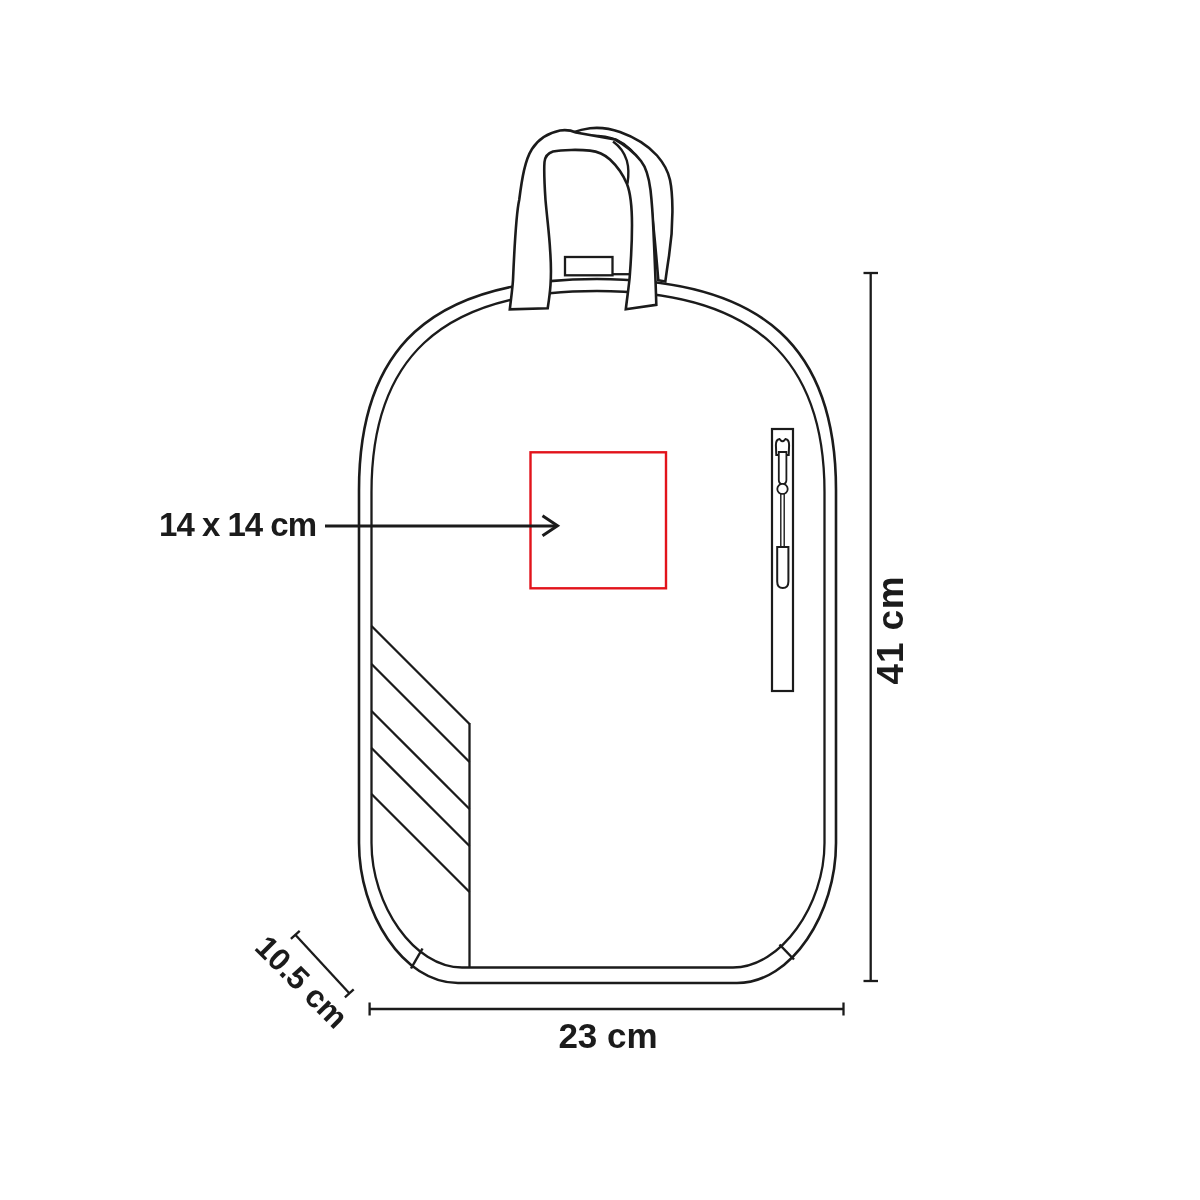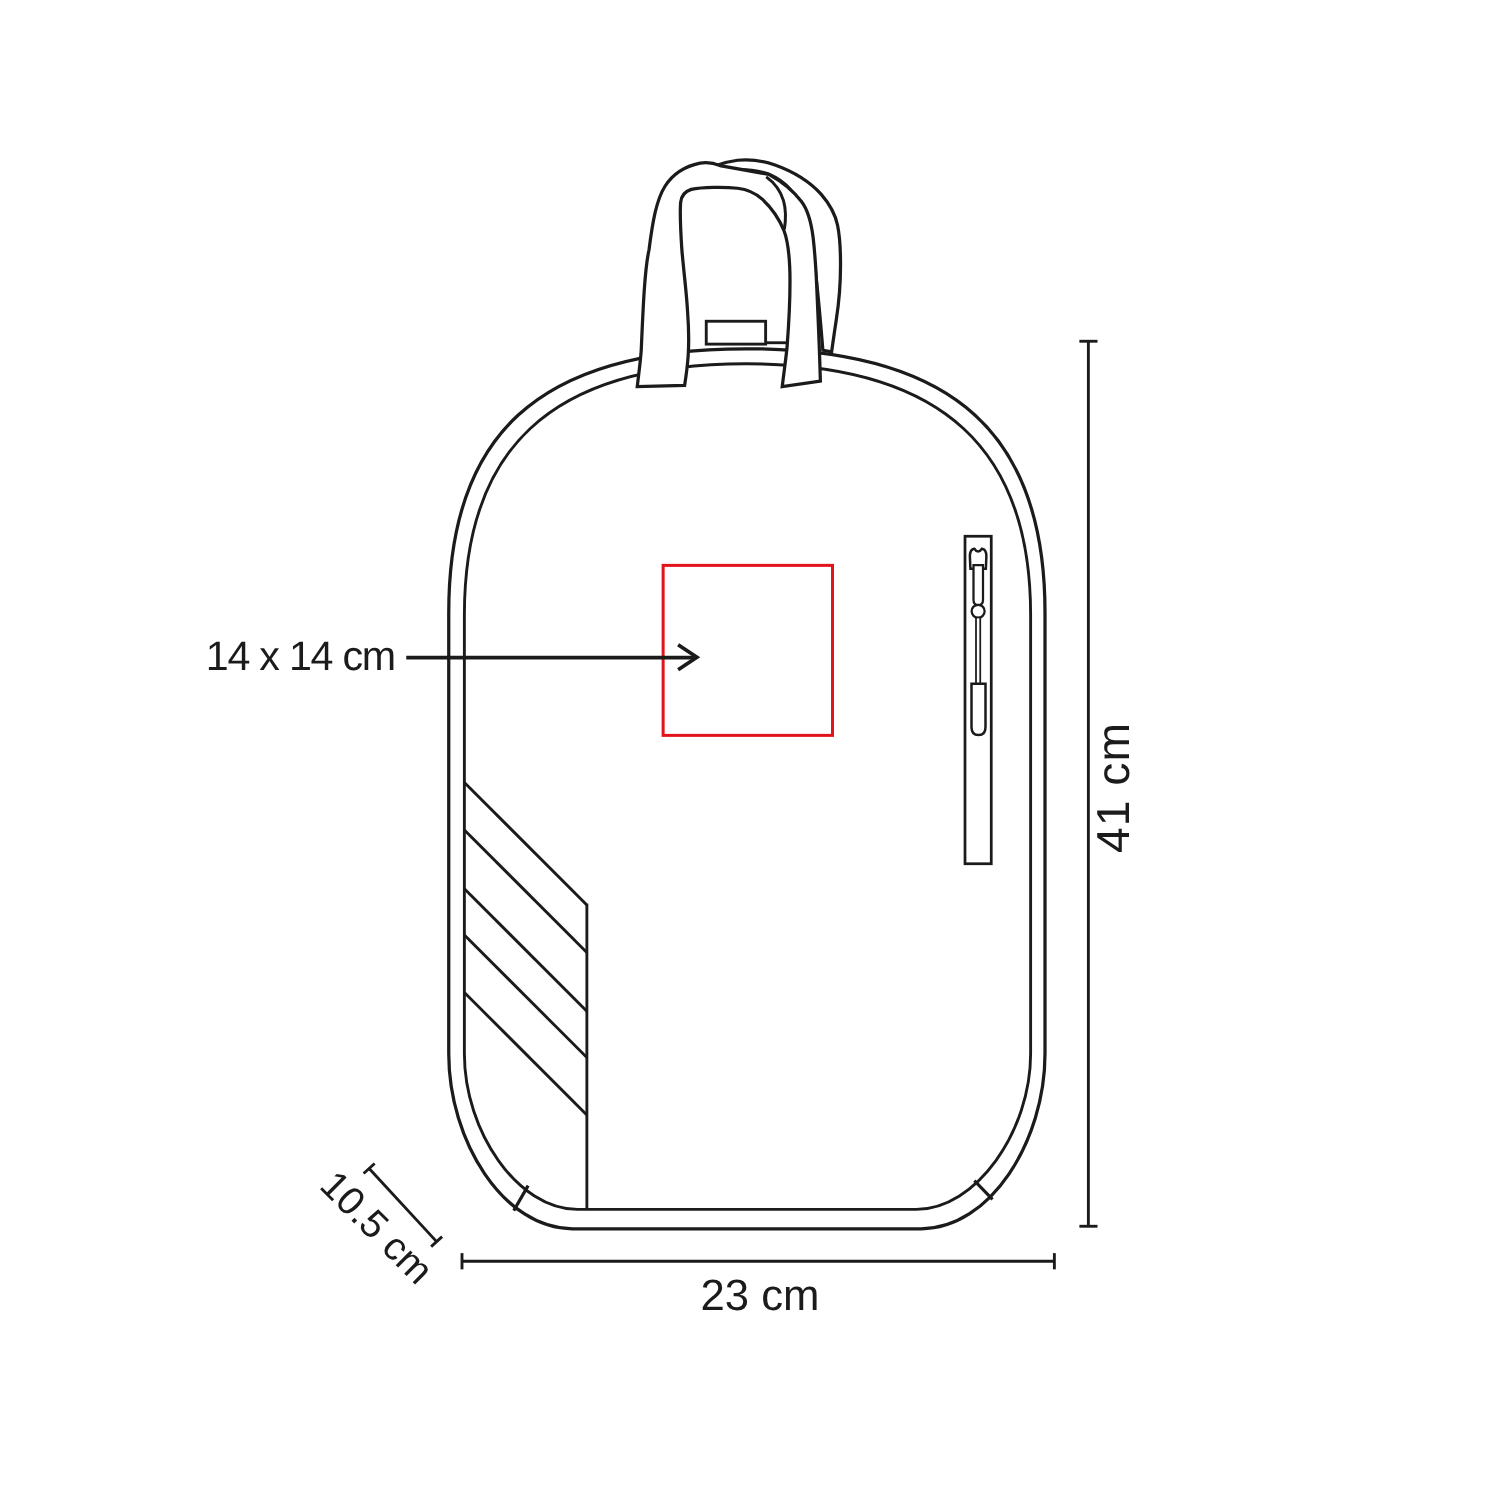--- a/index.html
+++ b/index.html
@@ -1,17 +1,17 @@
 <!DOCTYPE html>
 <html><head>
 <meta charset="utf-8">
 <title>Backpack spec</title>
 <style>
   html,body{margin:0;padding:0;background:#ffffff;}
-  .wrap{width:1128px;height:1200px;position:relative;background:#a3a3a3;}
+  .wrap{width:1128px;height:1200px;position:relative;background:#a3a3a3;font-weight:bold;}
   svg{display:block;}
   text{font-family:"Liberation Sans", sans-serif;fill:#1b1b1b;}
 </style>
 </head>
 <body>
 <div class="wrap">
 <svg width="1200" height="1200" viewBox="0 0 1200 1200" fill="none" stroke-linecap="butt">
 
   <rect x="0" y="0" width="1200" height="1200" fill="#ffffff" stroke="none"></rect>
 

